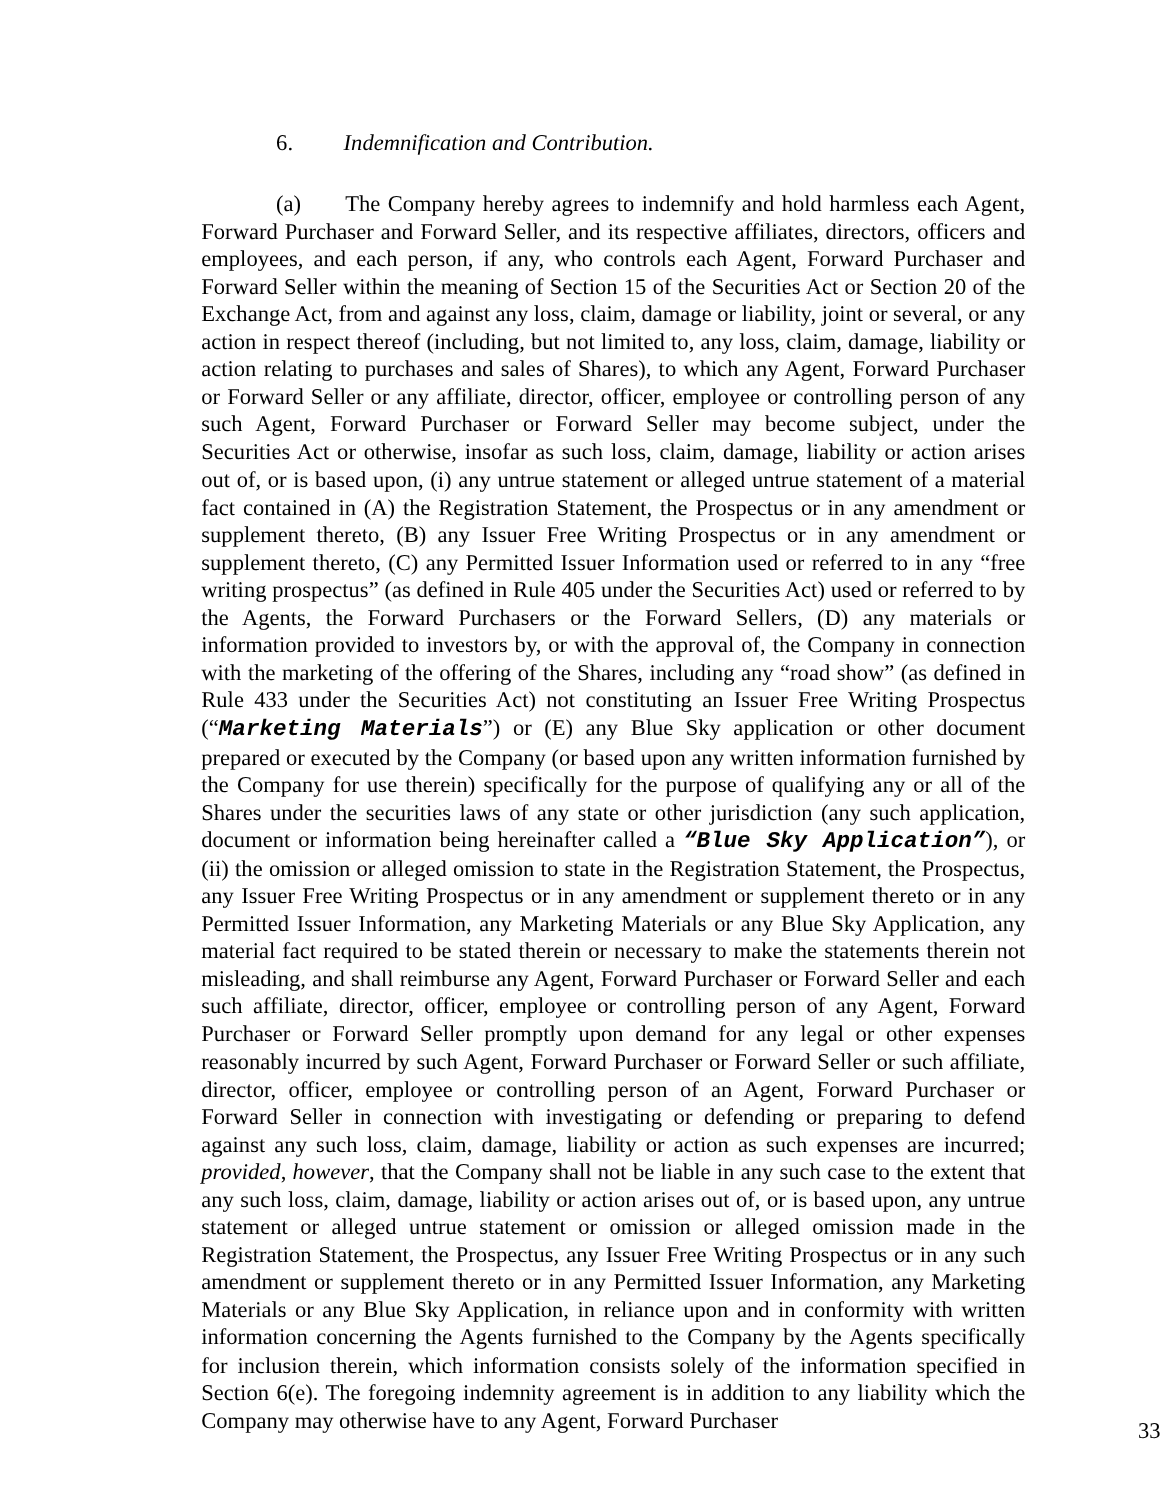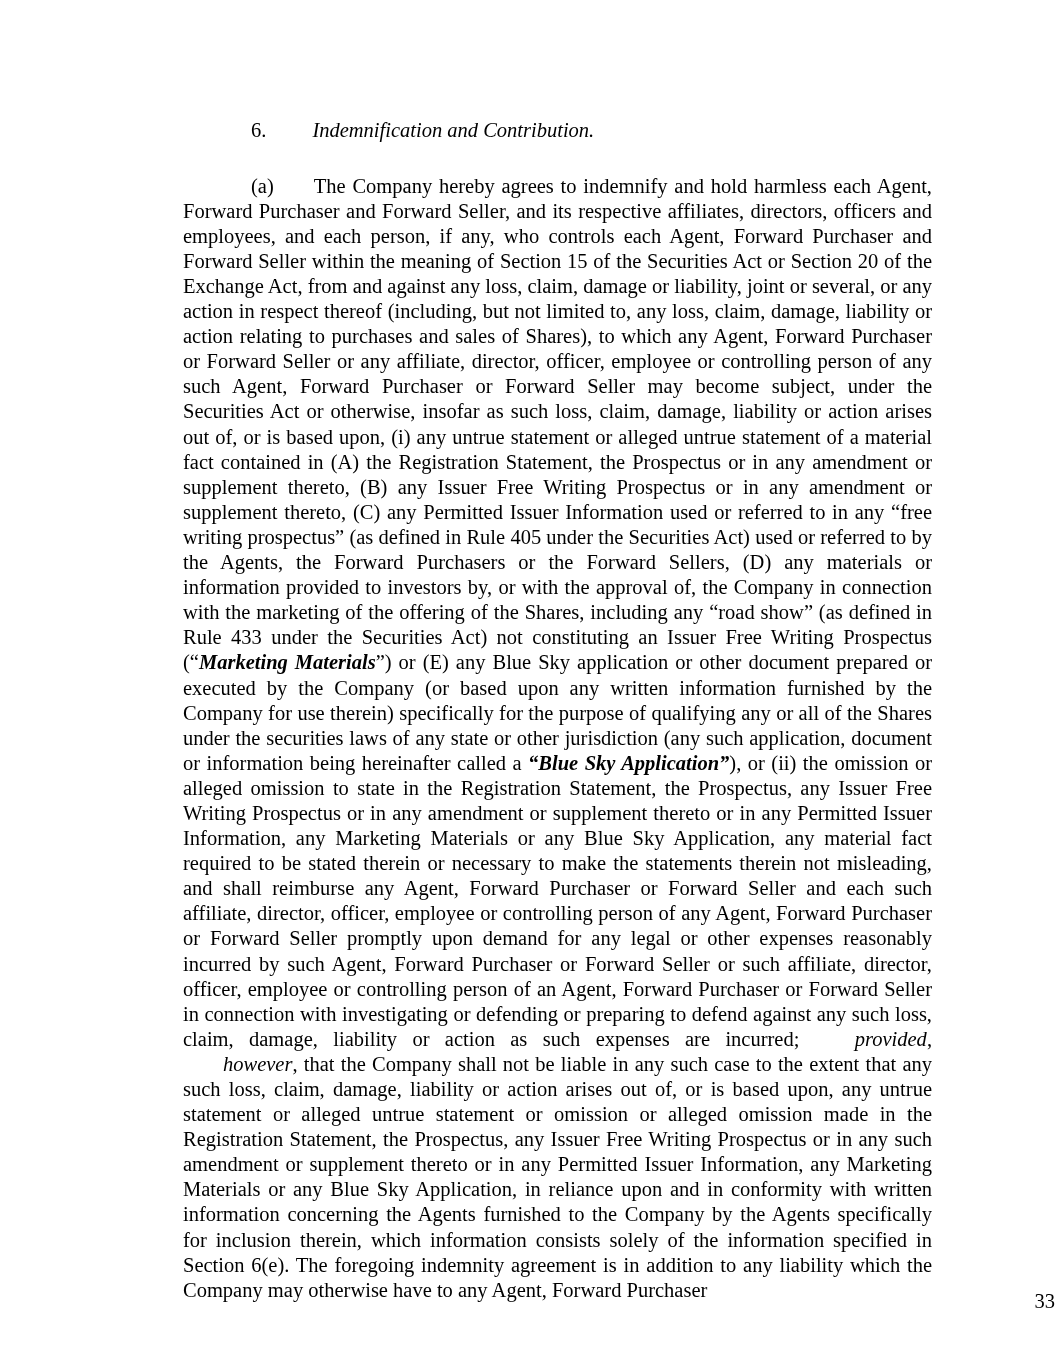--- a/index.html
+++ b/index.html
@@ -49,24 +49,24 @@
     display: inline-block;
     width: 68px;
   }
   .para .label-gap {
     display: inline-block;
     width: 40px;
   }
   .bi {
     font-weight: bold;
     font-style: italic;
+    font-family: Liberation Mono, monospace;
   }
   .it {
     font-style: italic;
-    margin-left: 40px;
   }
   .page-number {
     position: absolute;
     left: 0;
     right: 0;
     bottom: 52px;
     text-align: right;
     font-size: 20.5px;
   }
 </style>

